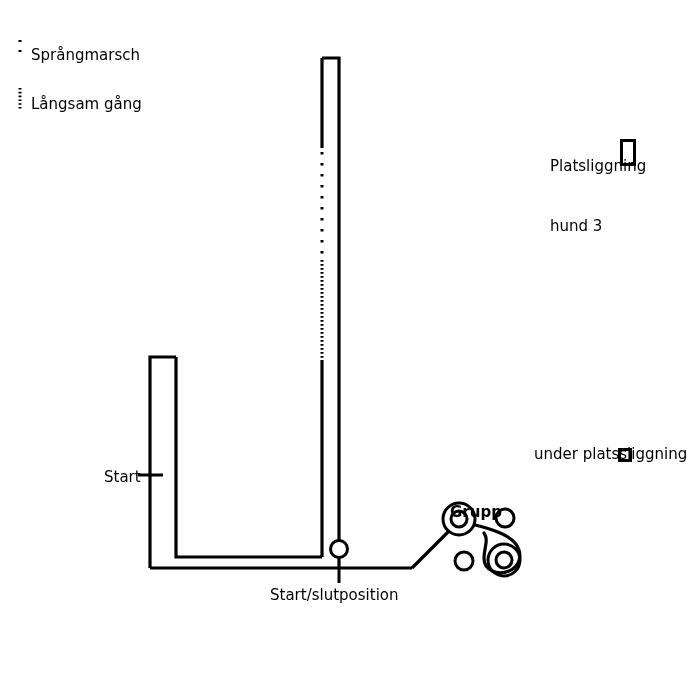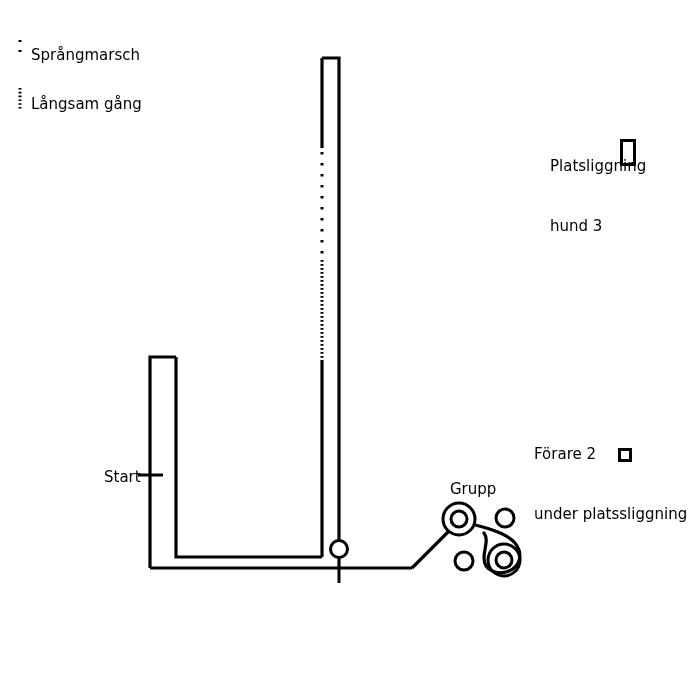--- a/index.html
+++ b/index.html
@@ -34,21 +34,21 @@
     line-height: 20px;
     color: #000000;
     white-space: pre;
     letter-spacing: 0px;
   }
   .lbl-legend-sprang { left: 31px; top: 45px; }
   .lbl-legend-langsam { left: 31px; top: 94px; }
   .lbl-plats { left: 506px; top: 116px; margin-left: 44px; }
   .lbl-forare { left: 534px; top: 404px; }
   .lbl-halt { left: 104px; top: 467px; }
-  .lbl-grupp { left: 450px; top: 479px; }
+  .lbl-grupp { left: 450px; top: 502px; font-weight: bold; }
   .lbl-start { left: 270px; top: 585px; }
 </style>
 </head>
 <body>
 
 <div id="canvas">
 
   <svg id="diagram" viewBox="0 0 700 700" xmlns="http://www.w3.org/2000/svg">
 
     <line x1="20" y1="40" x2="20" y2="58" stroke="#000000" stroke-width="3" stroke-dasharray="2 8" stroke-linecap="butt"></line>
@@ -102,22 +102,22 @@
   <div class="lbl lbl-legend-langsam">Långsam gång</div>
 
   <div class="lbl lbl-legend-sprang">Språngmarsch</div>
 
   <div class="lbl lbl-plats">
     <div>Platsliggning</div>
     <div>hund 3</div>
   </div>
 
   <div class="lbl lbl-forare">
-    <div>Förare 2</div>
     <div>under platssliggning</div>
   </div>
 
   <div class="lbl lbl-halt">Start</div>
 
   <div class="lbl lbl-grupp">Grupp</div>
 
+  <div class="lbl lbl-start">Start/slutposition</div>
 
 </div>
 
 </body></html>

